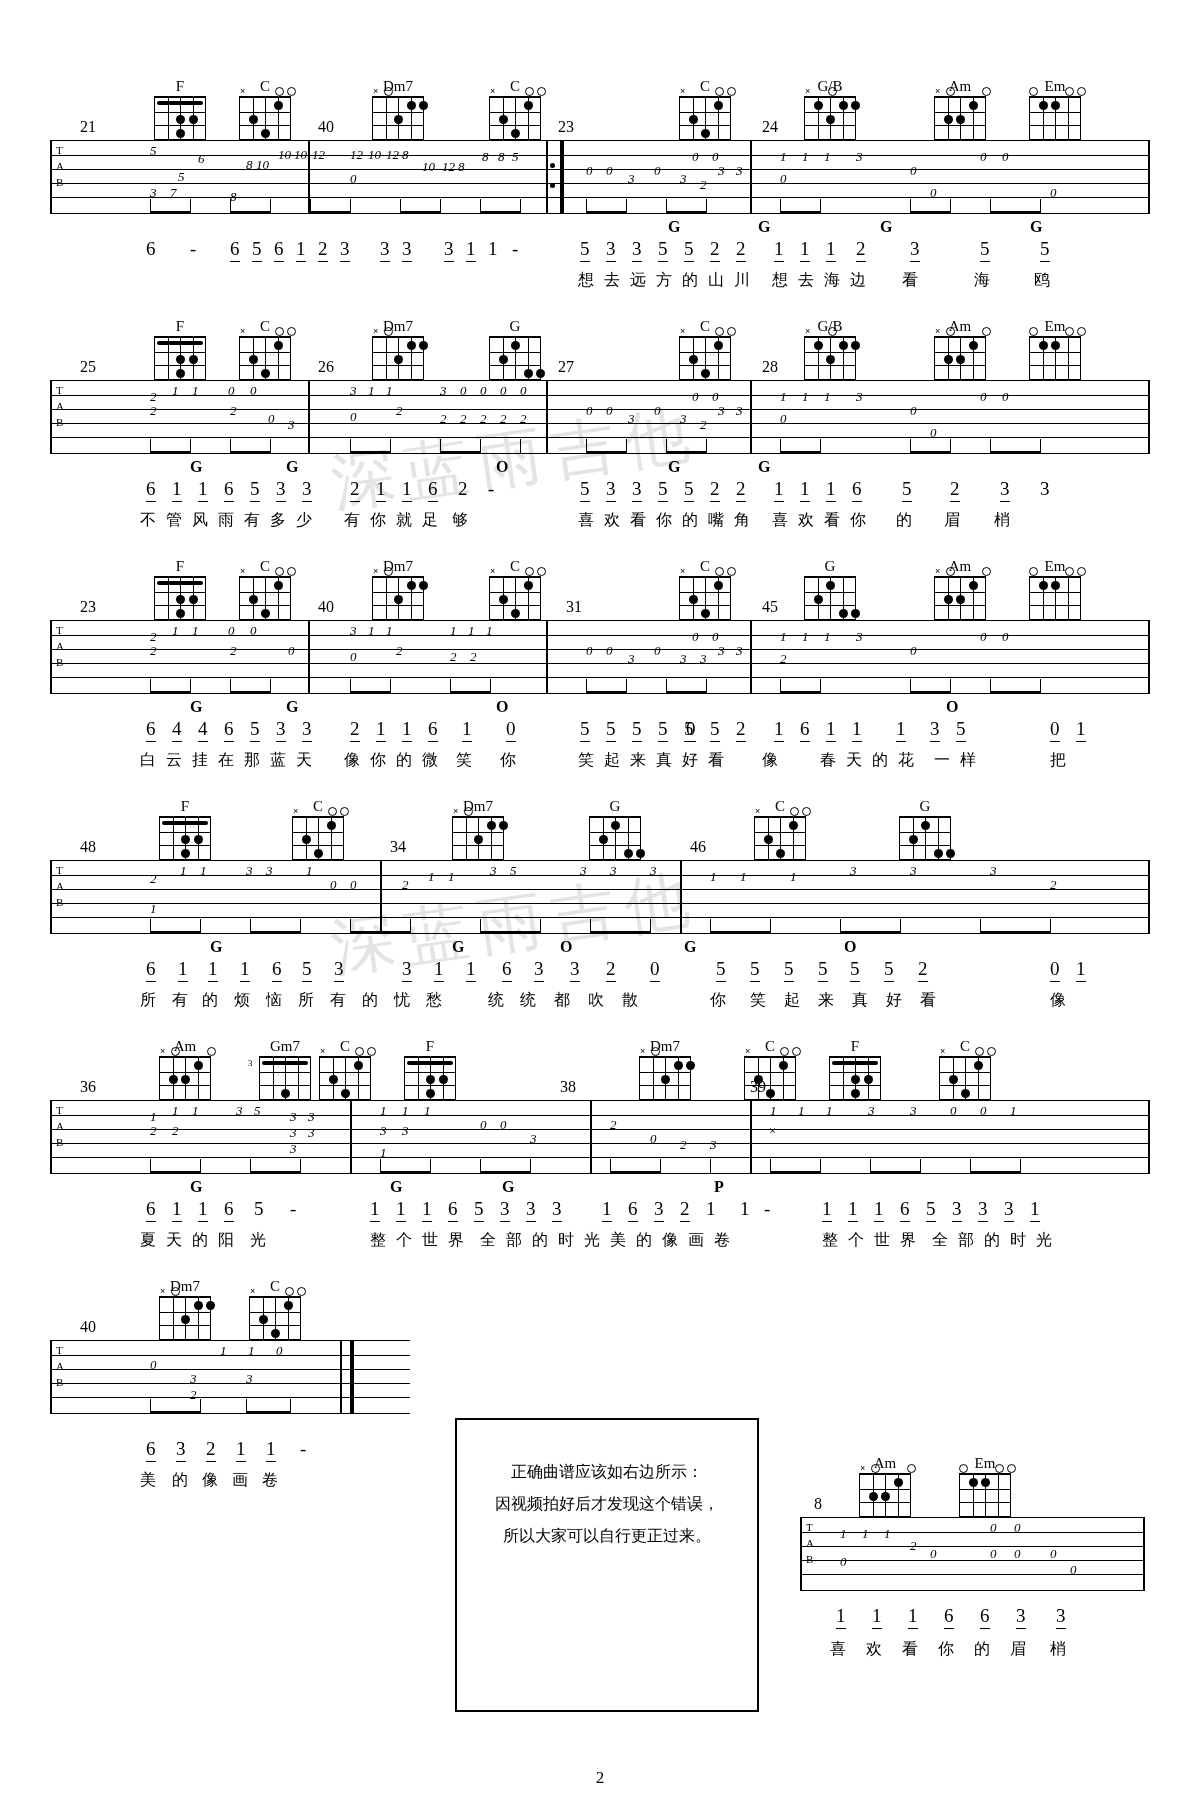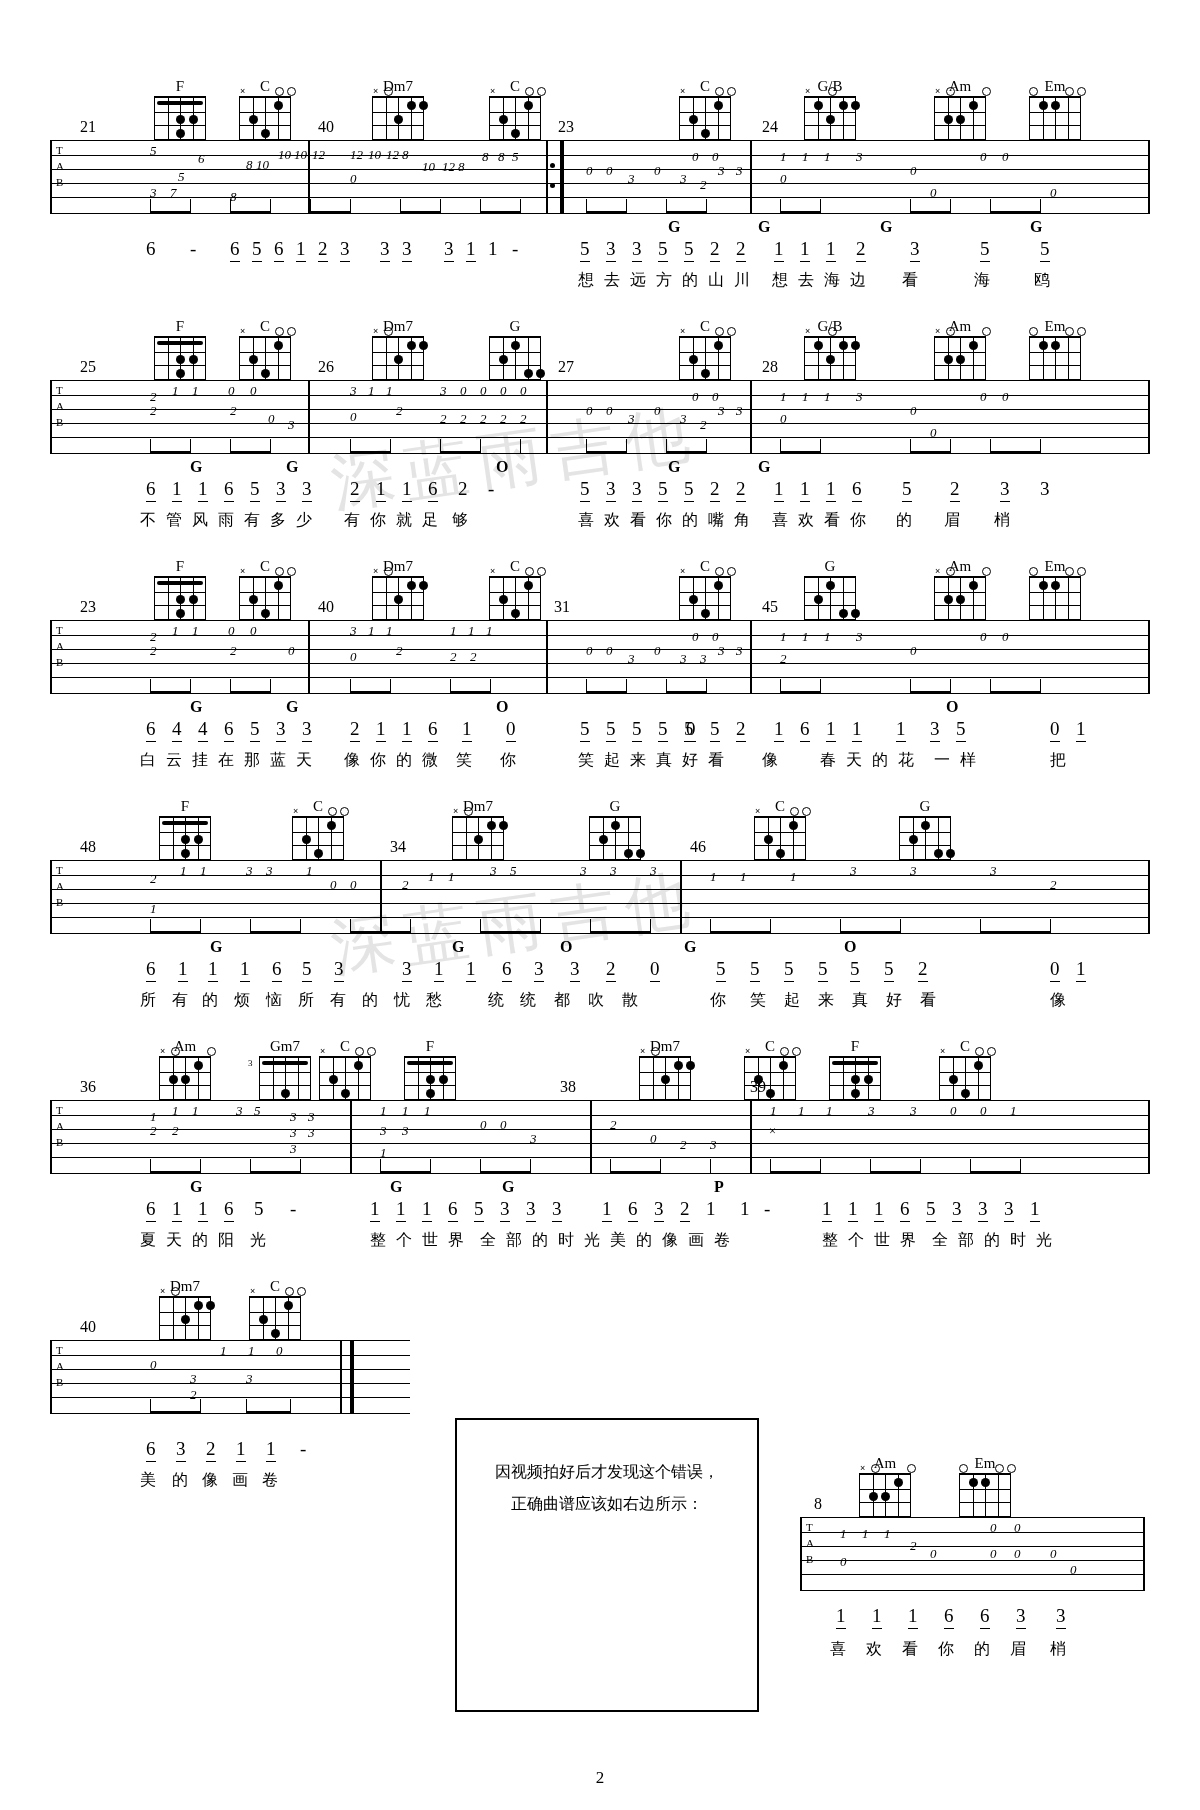--- a/index.html
+++ b/index.html
@@ -733,21 +733,21 @@
       <div class="open" style="left:-1px;top:-11px;"></div>
           <div class="open" style="left:35px;top:-11px;"></div>
           <div class="open" style="left:47px;top:-11px;"></div>
       <div class="dot" style="left:9px;top:3px;"></div>
           <div class="dot" style="left:21px;top:3px;"></div>
     </div>
   </div>
 
   <div class="measnum" style="left:30px;top:40px;">23</div>
   <div class="measnum" style="left:268px;top:40px;">40</div>
-  <div class="measnum" style="left:504px;top:40px;">31</div>
+  <div class="measnum" style="left:516px;top:40px;">31</div>
   <div class="measnum" style="left:712px;top:40px;">45</div>
 
   <div class="staff" style="top:62px;">
     <div class="line l1"></div>
         <div class="line l2"></div>
         <div class="line l3"></div>
         <div class="line l4"></div>
     <div class="tabword">
       <span>T</span>
       <span>A</span>
@@ -1441,22 +1441,23 @@
 
   <div class="lyr" style="left:90px;top:192px;">美</div>
   <div class="lyr" style="left:122px;top:192px;">的</div>
   <div class="lyr" style="left:152px;top:192px;">像</div>
   <div class="lyr" style="left:182px;top:192px;">画</div>
   <div class="lyr" style="left:212px;top:192px;">卷</div>
 </div>
 
 <div class="notebox">
   <div class="noteboxinner">
+    <p>正确曲谱应该如右边所示：</p>
     <p>因视频拍好后才发现这个错误，</p>
-    <p>正确曲谱应该如右边所示：</p>
+    <p>所以大家可以自行更正过来。</p>
   </div>
 </div>
 
 <div class="exstaff">
   <div class="chord" style="left:55px;top:0;">
     <div class="cname">Am</div>
     <div class="grid">
       <div class="v v1"></div>
           <div class="v v2"></div>
           <div class="v v3"></div>

